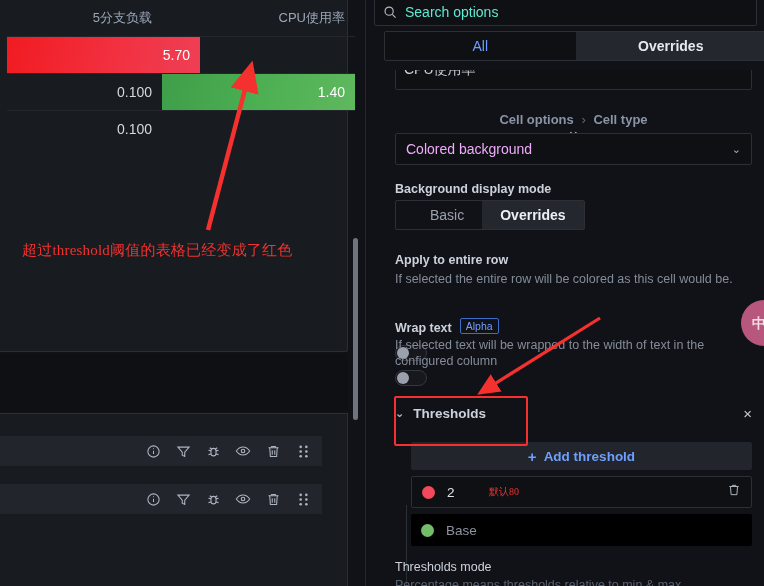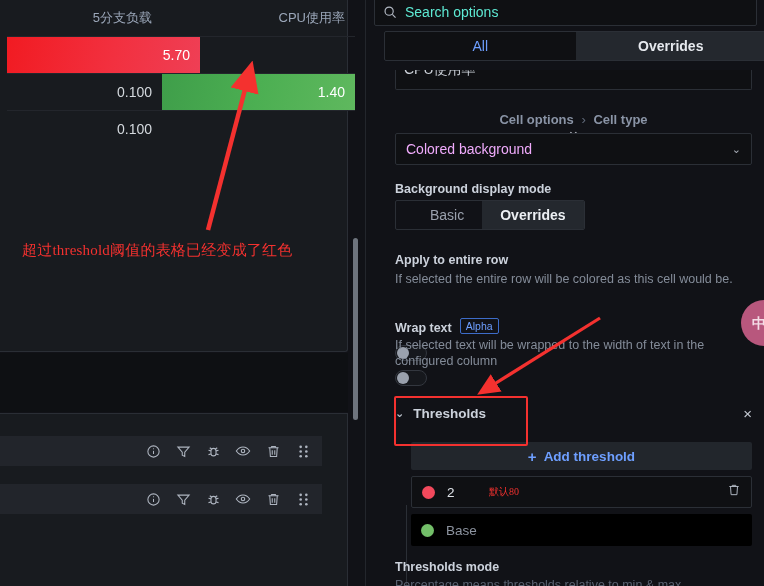--- a/index.html
+++ b/index.html
@@ -109,21 +109,21 @@
   .thr-item{position:absolute;left:45px;width:341px;height:32px;border-radius:2px;display:flex;align-items:center;
     padding:0 10px;box-sizing:border-box;}
   .thr-item.a{background:#0f1013;border:1px solid #2b2f36;}
   .thr-item.b{background:#000000;}
   .dot{width:13px;height:13px;border-radius:50%;flex:none;}
   .thr-num{font-size:13.5px;color:#dfe3e9;margin-left:12px;width:42px;}
   .thr-note{font-size:10px;color:#f4312f;font-family:"Liberation Serif","DejaVu Serif",serif;}
   .thr-base{font-size:13.5px;color:#8d94a0;margin-left:12px;}
   .trash{margin-left:auto;color:#aeb5c0;}
 
-  .thr-mode-lbl{position:absolute;left:29px;font-size:12.5px;color:#ccd2dc;font-weight:bold;}
+  .thr-mode-lbl{position:absolute;left:29px;font-size:12.5px;color:#ccd2dc;font-weight:normal;}
   .thr-mode-desc{position:absolute;left:29px;font-size:12.5px;color:#596170;}
 
   .guide-line{position:absolute;left:40px;top:443px;width:1px;height:143px;background:#2b2f36;}
 
   
   .translate-fab{position:absolute;left:741px;top:300px;width:46px;height:46px;border-radius:50%;
      background:#b8577d;display:flex;align-items:center;justify-content:center;color:#f3dce6;font-size:14px;
      line-height:13px;font-weight:bold;text-align:center;}
 
   

